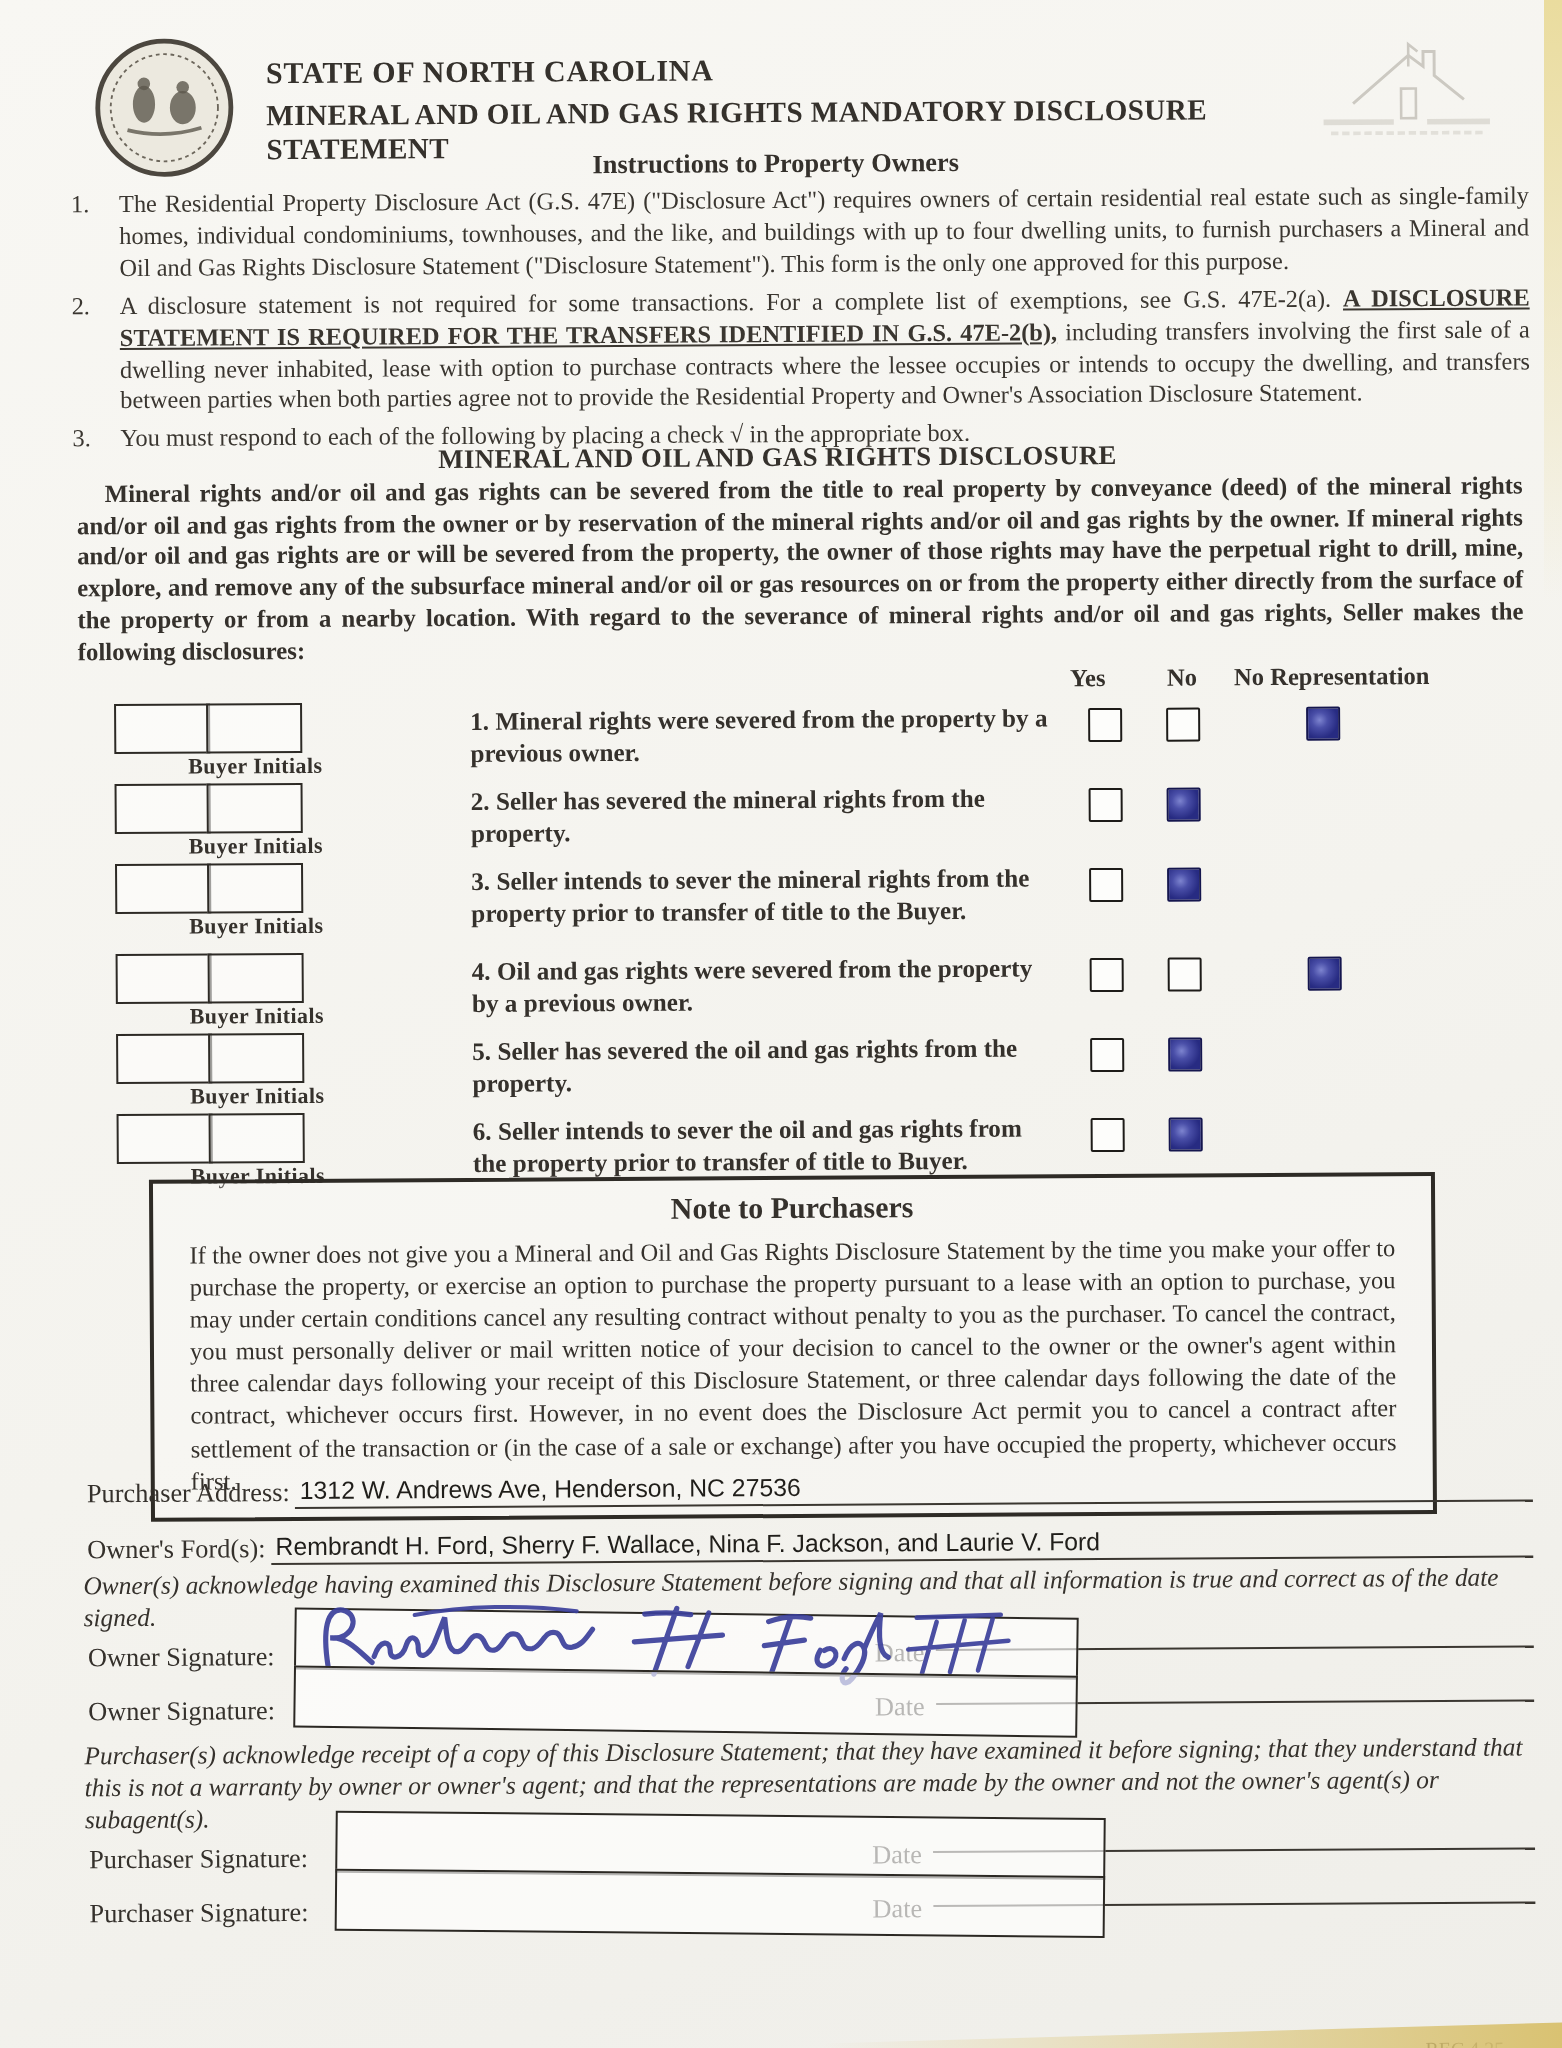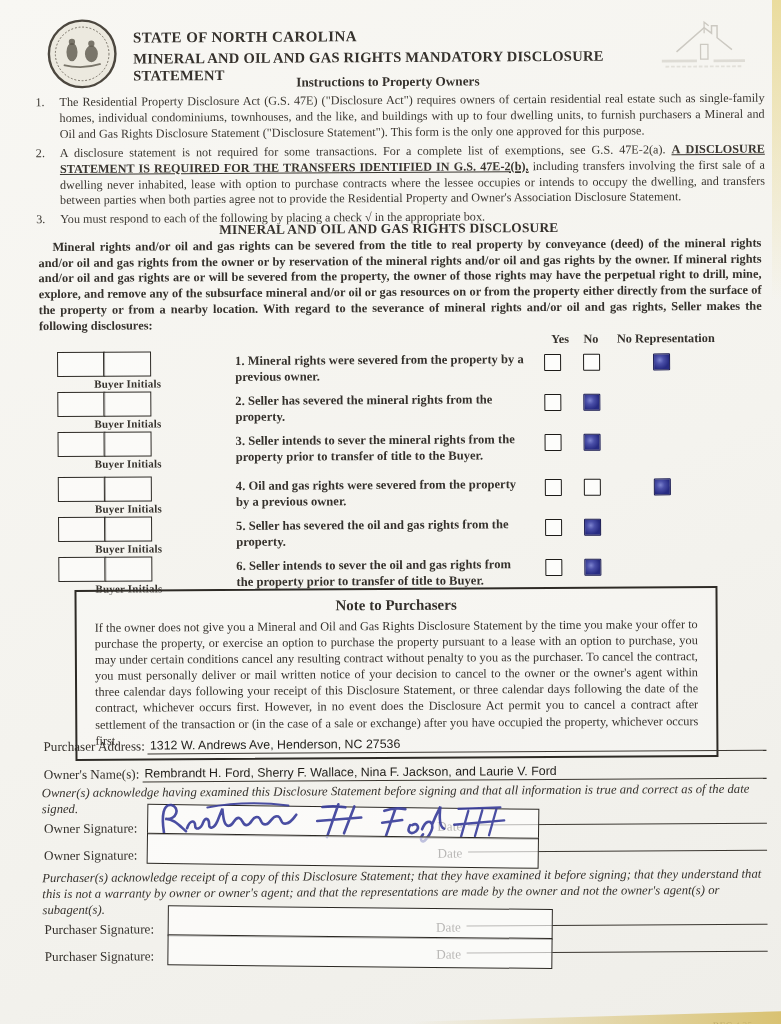--- a/index.html
+++ b/index.html
@@ -33,21 +33,21 @@
 
   .disc-heading{position:absolute;top:221px;left:0;right:0;text-align:center;
     font-size:13.4px;font-weight:bold;letter-spacing:.2px;}
   .disc-intro{position:absolute;top:238px;left:40px;right:18px;font-weight:bold;
     font-size:12.4px;line-height:15.7px;text-align:justify;text-indent:14px;margin:0;}
 
   
   .disc-table{position:absolute;top:333px;left:58px;right:40px;font-size:12.6px;}
   .disc-hdr,.disc-row{display:grid;grid-template-columns:178px 300px 34px 44px 127px;}
   .disc-hdr{font-weight:bold;font-size:12.3px;}
-  .h-yes{grid-column:3;text-align:right;}
+  .h-yes{grid-column:3;text-align:left;}
   .h-no{grid-column:4;text-align:center;}
   .h-nr{grid-column:5;text-align:left;padding-left:4px;white-space:nowrap;}
   .disc-row{margin-top:5px;align-items:start;}
   .disc-row:nth-child(4){margin-top:10px;}
   .initials{width:104px;margin-top:-3px;}
   .ibox-row{display:flex;}
   .ibox{width:46px;height:23px;border:1.8px solid #2d2a25;background:rgba(255,255,255,.55);}
   .ibox + .ibox{margin-left:-1.8px;}
   .ilabel{font-size:11px;font-weight:bold;text-align:right;margin-top:1px;letter-spacing:.2px;}
   .item-text-cell{font-weight:bold;line-height:15.6px;padding-right:6px;}
@@ -273,21 +273,21 @@
       <div class="note-title">Note to Purchasers</div>
       <div class="note-body">If the owner does not give you a Mineral and Oil and Gas Rights Disclosure Statement by the time you make your offer to purchase the property, or exercise an option to purchase the property pursuant to a lease with an option to purchase, you may under certain conditions cancel any resulting contract without penalty to you as the purchaser. To cancel the contract, you must personally deliver or mail written notice of your decision to cancel to the owner or the owner's agent within three calendar days following your receipt of this Disclosure Statement, or three calendar days following the date of the contract, whichever occurs first. However, in no event does the Disclosure Act permit you to cancel a contract after settlement of the transaction or (in the case of a sale or exchange) after you have occupied the property, whichever occurs first.</div>
     </div>
 
     <div class="field-line addr-line">
       <span class="f-label">Purchaser Address:</span>
       <span class="f-value">1312 W. Andrews Ave, Henderson, NC 27536</span>
     </div>
 
     <div class="field-line names-line">
-      <span class="f-label">Owner's Name(s):</span>
+      <span class="f-label">Owner's Ford(s):</span>
       <span class="f-value">Rembrandt H. Ford, Sherry F. Wallace, Nina F. Jackson, and Laurie V. Ford</span>
     </div>
 
     <p class="ack owner-ack">Owner(s) acknowledge having examined this Disclosure Statement before signing and that all information is true and correct as of the date signed.</p>
 
     <div class="sig-block owner-sigs">
       <div class="sig-boxes">
         <div class="sig-box">
           <svg class="sig-svg" width="370" height="46" viewBox="0 0 370 46">
             <g fill="none" stroke="#3b3f9b" stroke-width="2.6" stroke-linecap="round" opacity=".92">

